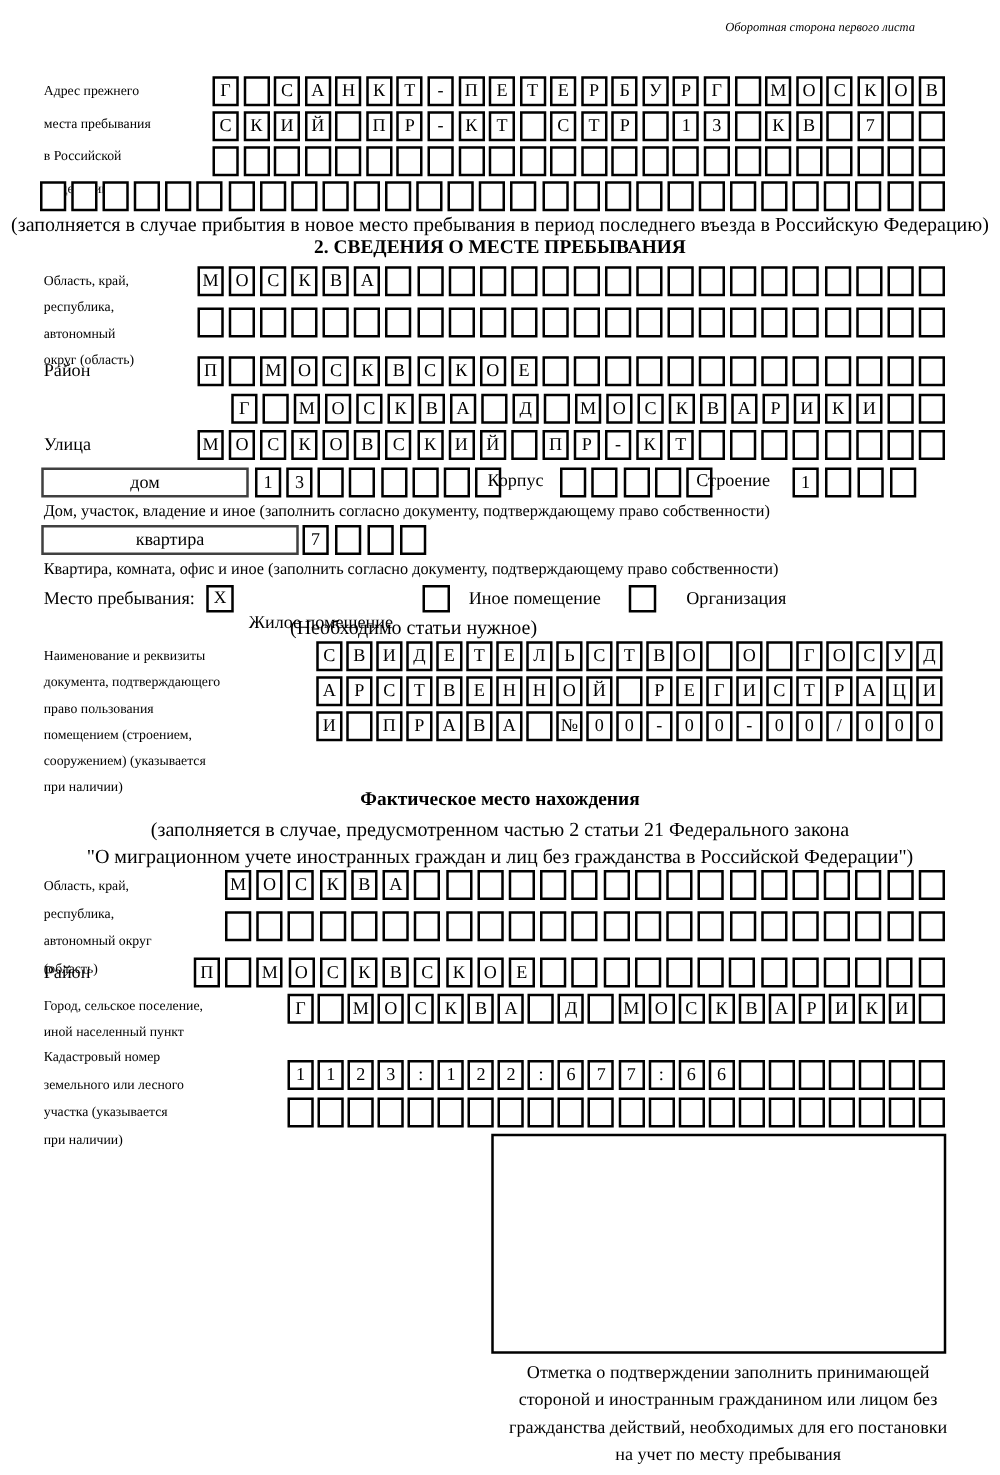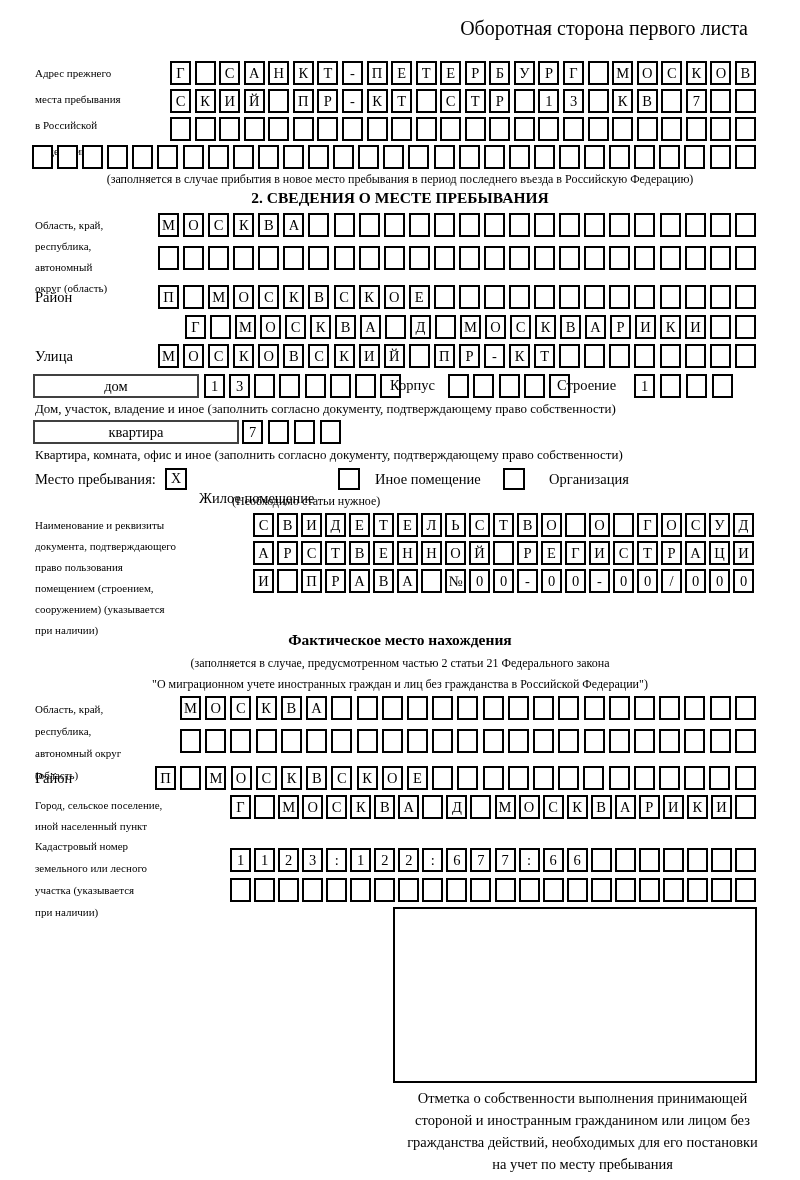--- a/index.html
+++ b/index.html
@@ -1,25 +1,25 @@
 <!DOCTYPE html>
 <html><head>
 <meta charset="utf-8">
 <style>
   html,body{margin:0;padding:0;background:#fff;}
   .page{position:relative;width:800px;height:1180px;background:#ffffff;
         font-family:"Liberation Serif","DejaVu Serif",serif;color:#000;overflow:hidden;}
-  .hdr-note{position:absolute;top:17px;right:52px;font-size:20px;white-space:nowrap;}
+  .hdr-note{position:absolute;top:17px;right:68px;font-size:10px;white-space:nowrap;font-style:italic;}
   .lbl{position:absolute;font-size:11px;line-height:26px;white-space:nowrap;}
   .lbl.tight{line-height:21px;}
   .lbl.lh22{line-height:22px;}
   .row{position:absolute;display:flex;justify-content:space-between;height:24px;}
   .cell{width:21px;height:24px;border:2px solid #000;box-sizing:border-box;flex:0 0 21px;
         display:flex;align-items:center;justify-content:center;font-size:14.5px;background:#fff;}
-  .caption{position:absolute;font-size:12px;white-space:nowrap;}
+  .caption{position:absolute;font-size:16px;white-space:nowrap;}
   .caption.centered{left:0;width:800px;text-align:center;}
   .title{position:absolute;left:0;width:800px;text-align:center;font-weight:bold;font-size:15.5px;white-space:nowrap;}
   .fieldbox{position:absolute;border:2px solid #404040;box-sizing:border-box;height:24px;
             display:flex;align-items:center;justify-content:center;font-size:14.5px;background:#fff;}
   .check{position:absolute;width:22px;height:22px;border:2px solid #000;box-sizing:border-box;
          display:flex;align-items:center;justify-content:center;font-size:14px;background:#fff;}
   .txt{position:absolute;font-size:14.5px;white-space:nowrap;}
   .smallcap{position:absolute;font-size:13px;white-space:nowrap;}
   .stampbox{position:absolute;left:393px;top:907px;width:364px;height:176px;border:2px solid #000;box-sizing:border-box;background:#fff;}
   .stampcap{position:absolute;left:370px;top:1087px;width:425px;text-align:center;
@@ -584,19 +584,19 @@
       <span class="cell"></span>
       <span class="cell"></span>
       <span class="cell"></span>
       <span class="cell"></span>
       <span class="cell"></span>
       <span class="cell"></span>
     </div>
 
   <div class="stampbox"></div>
   <div class="stampcap">
-    <div>Отметка о собственности выполнения принимающей</div>
+    <div>Отметка о подтверждении заполнить принимающей</div>
     <div>стороной и иностранным гражданином или лицом без</div>
     <div>гражданства действий, необходимых для его постановки</div>
     <div>на учет по месту пребывания</div>
   </div>
 
 </div>
 
 </body></html>

